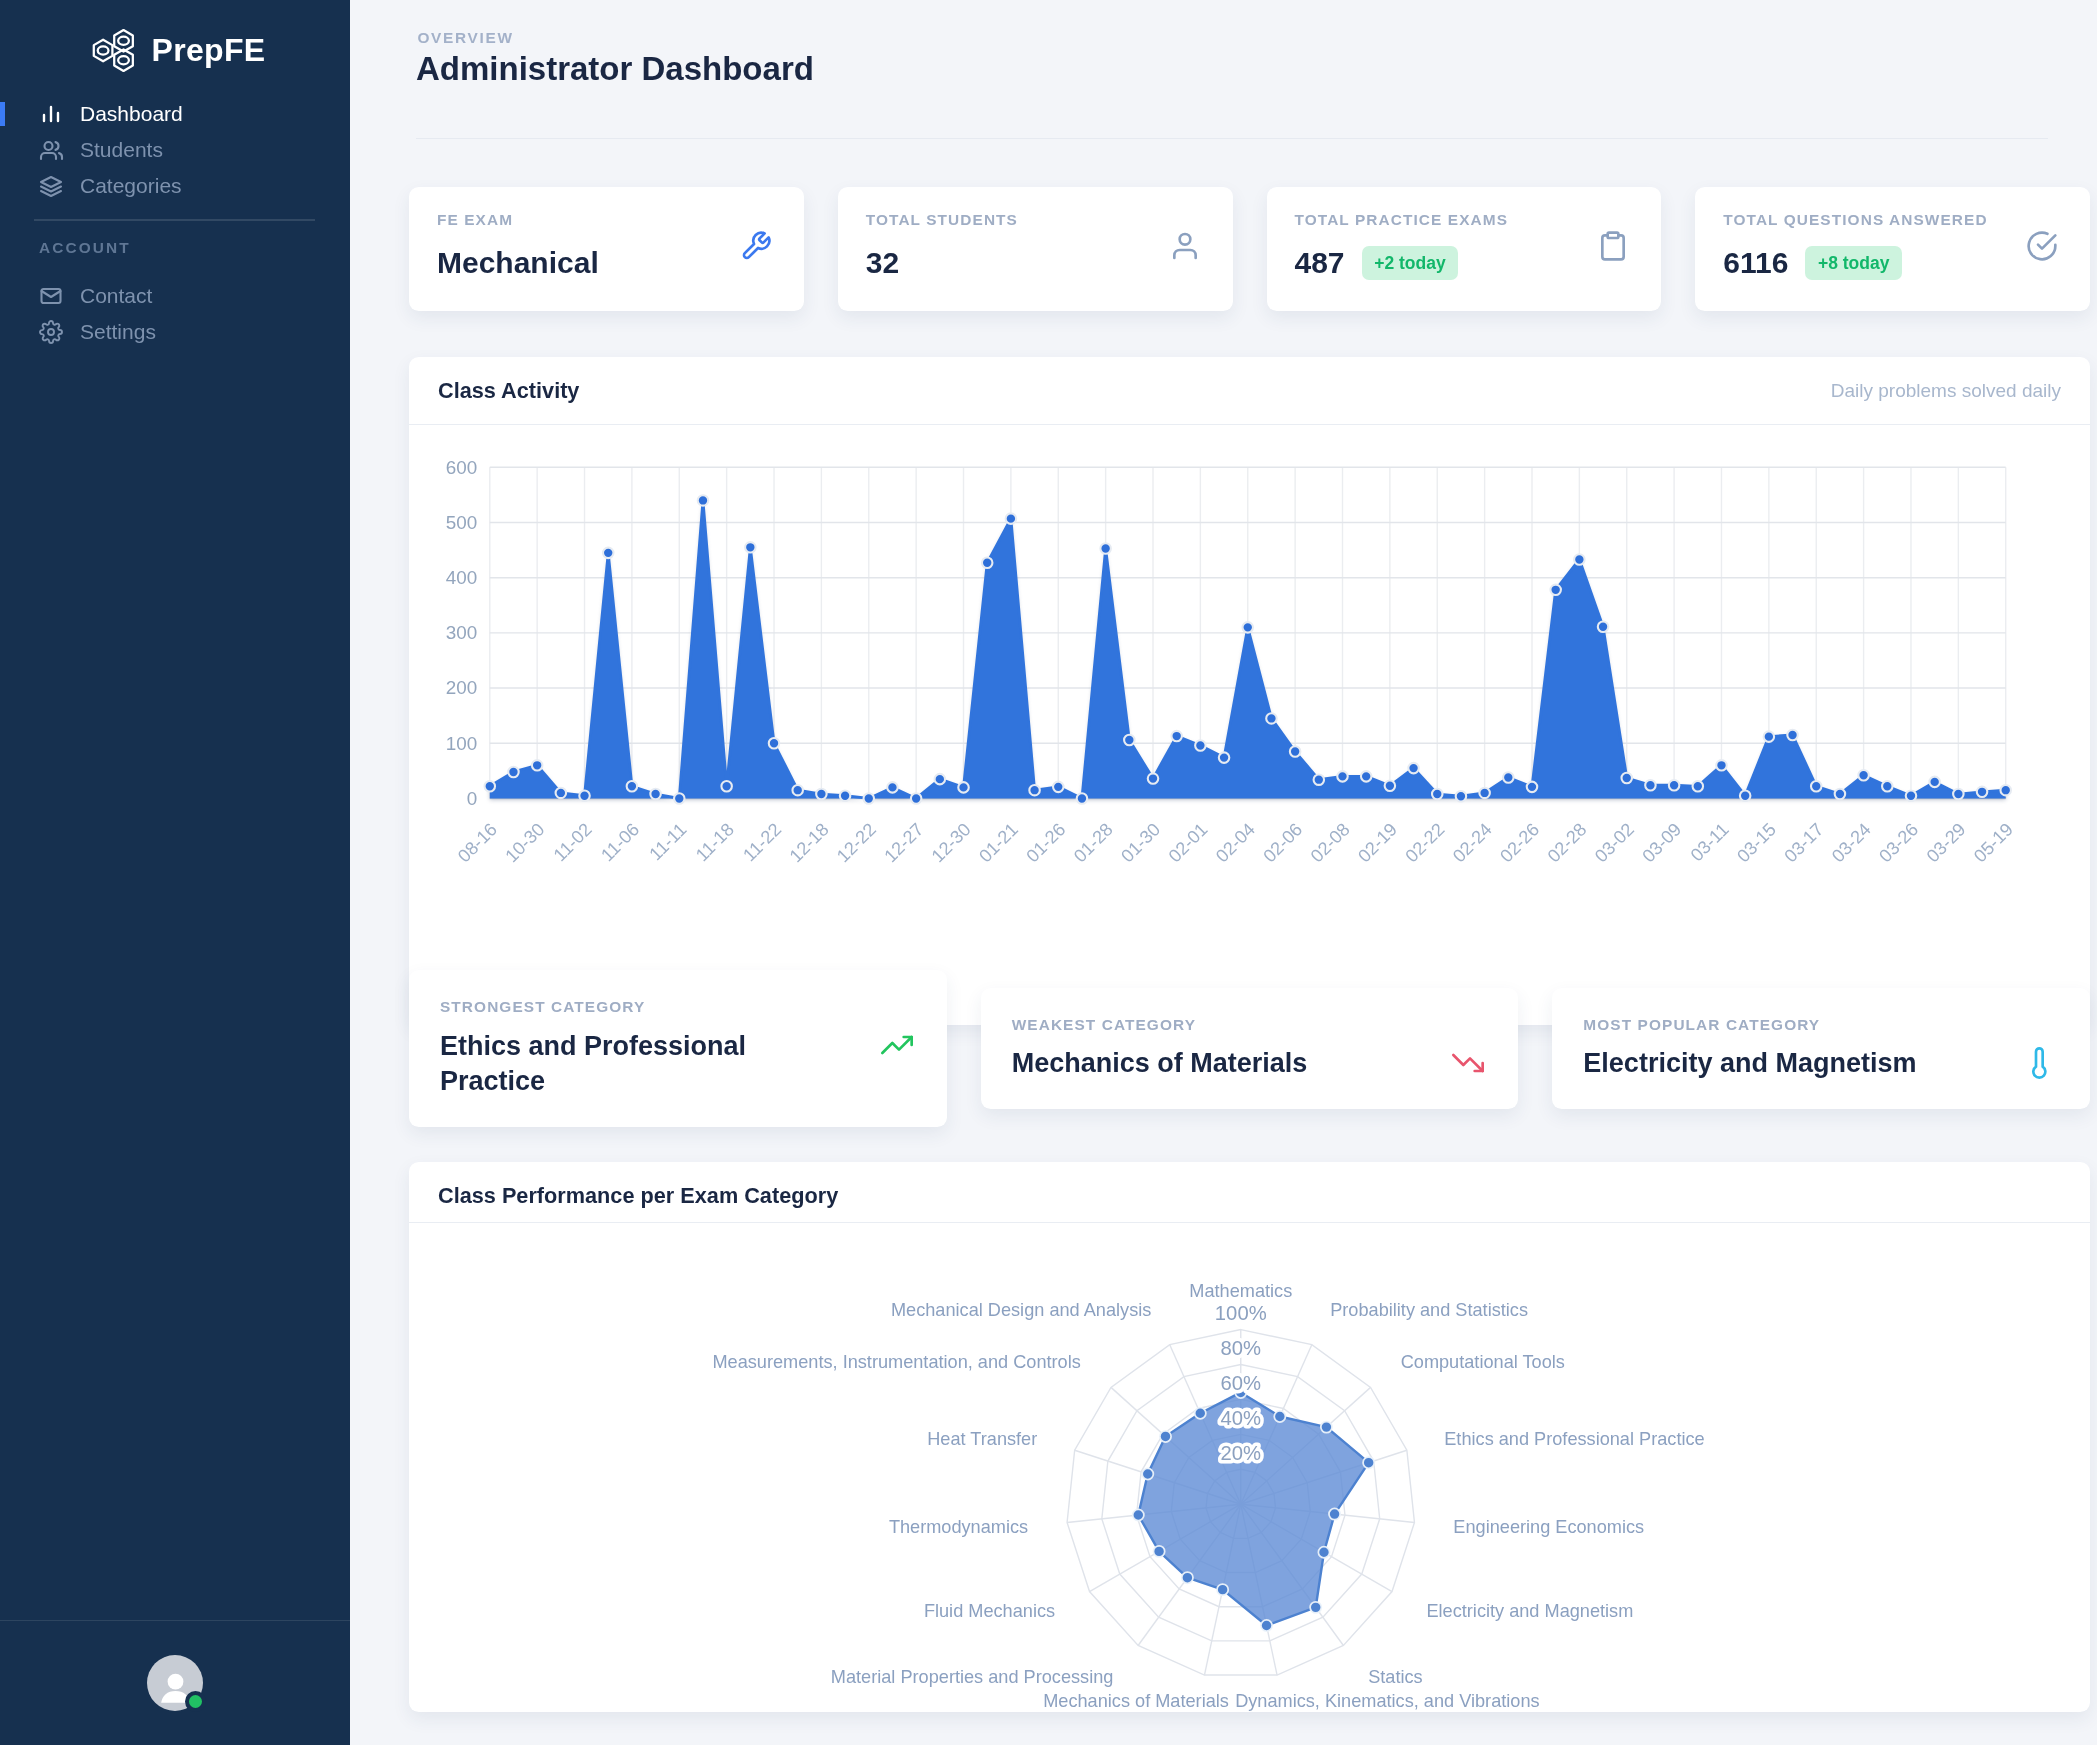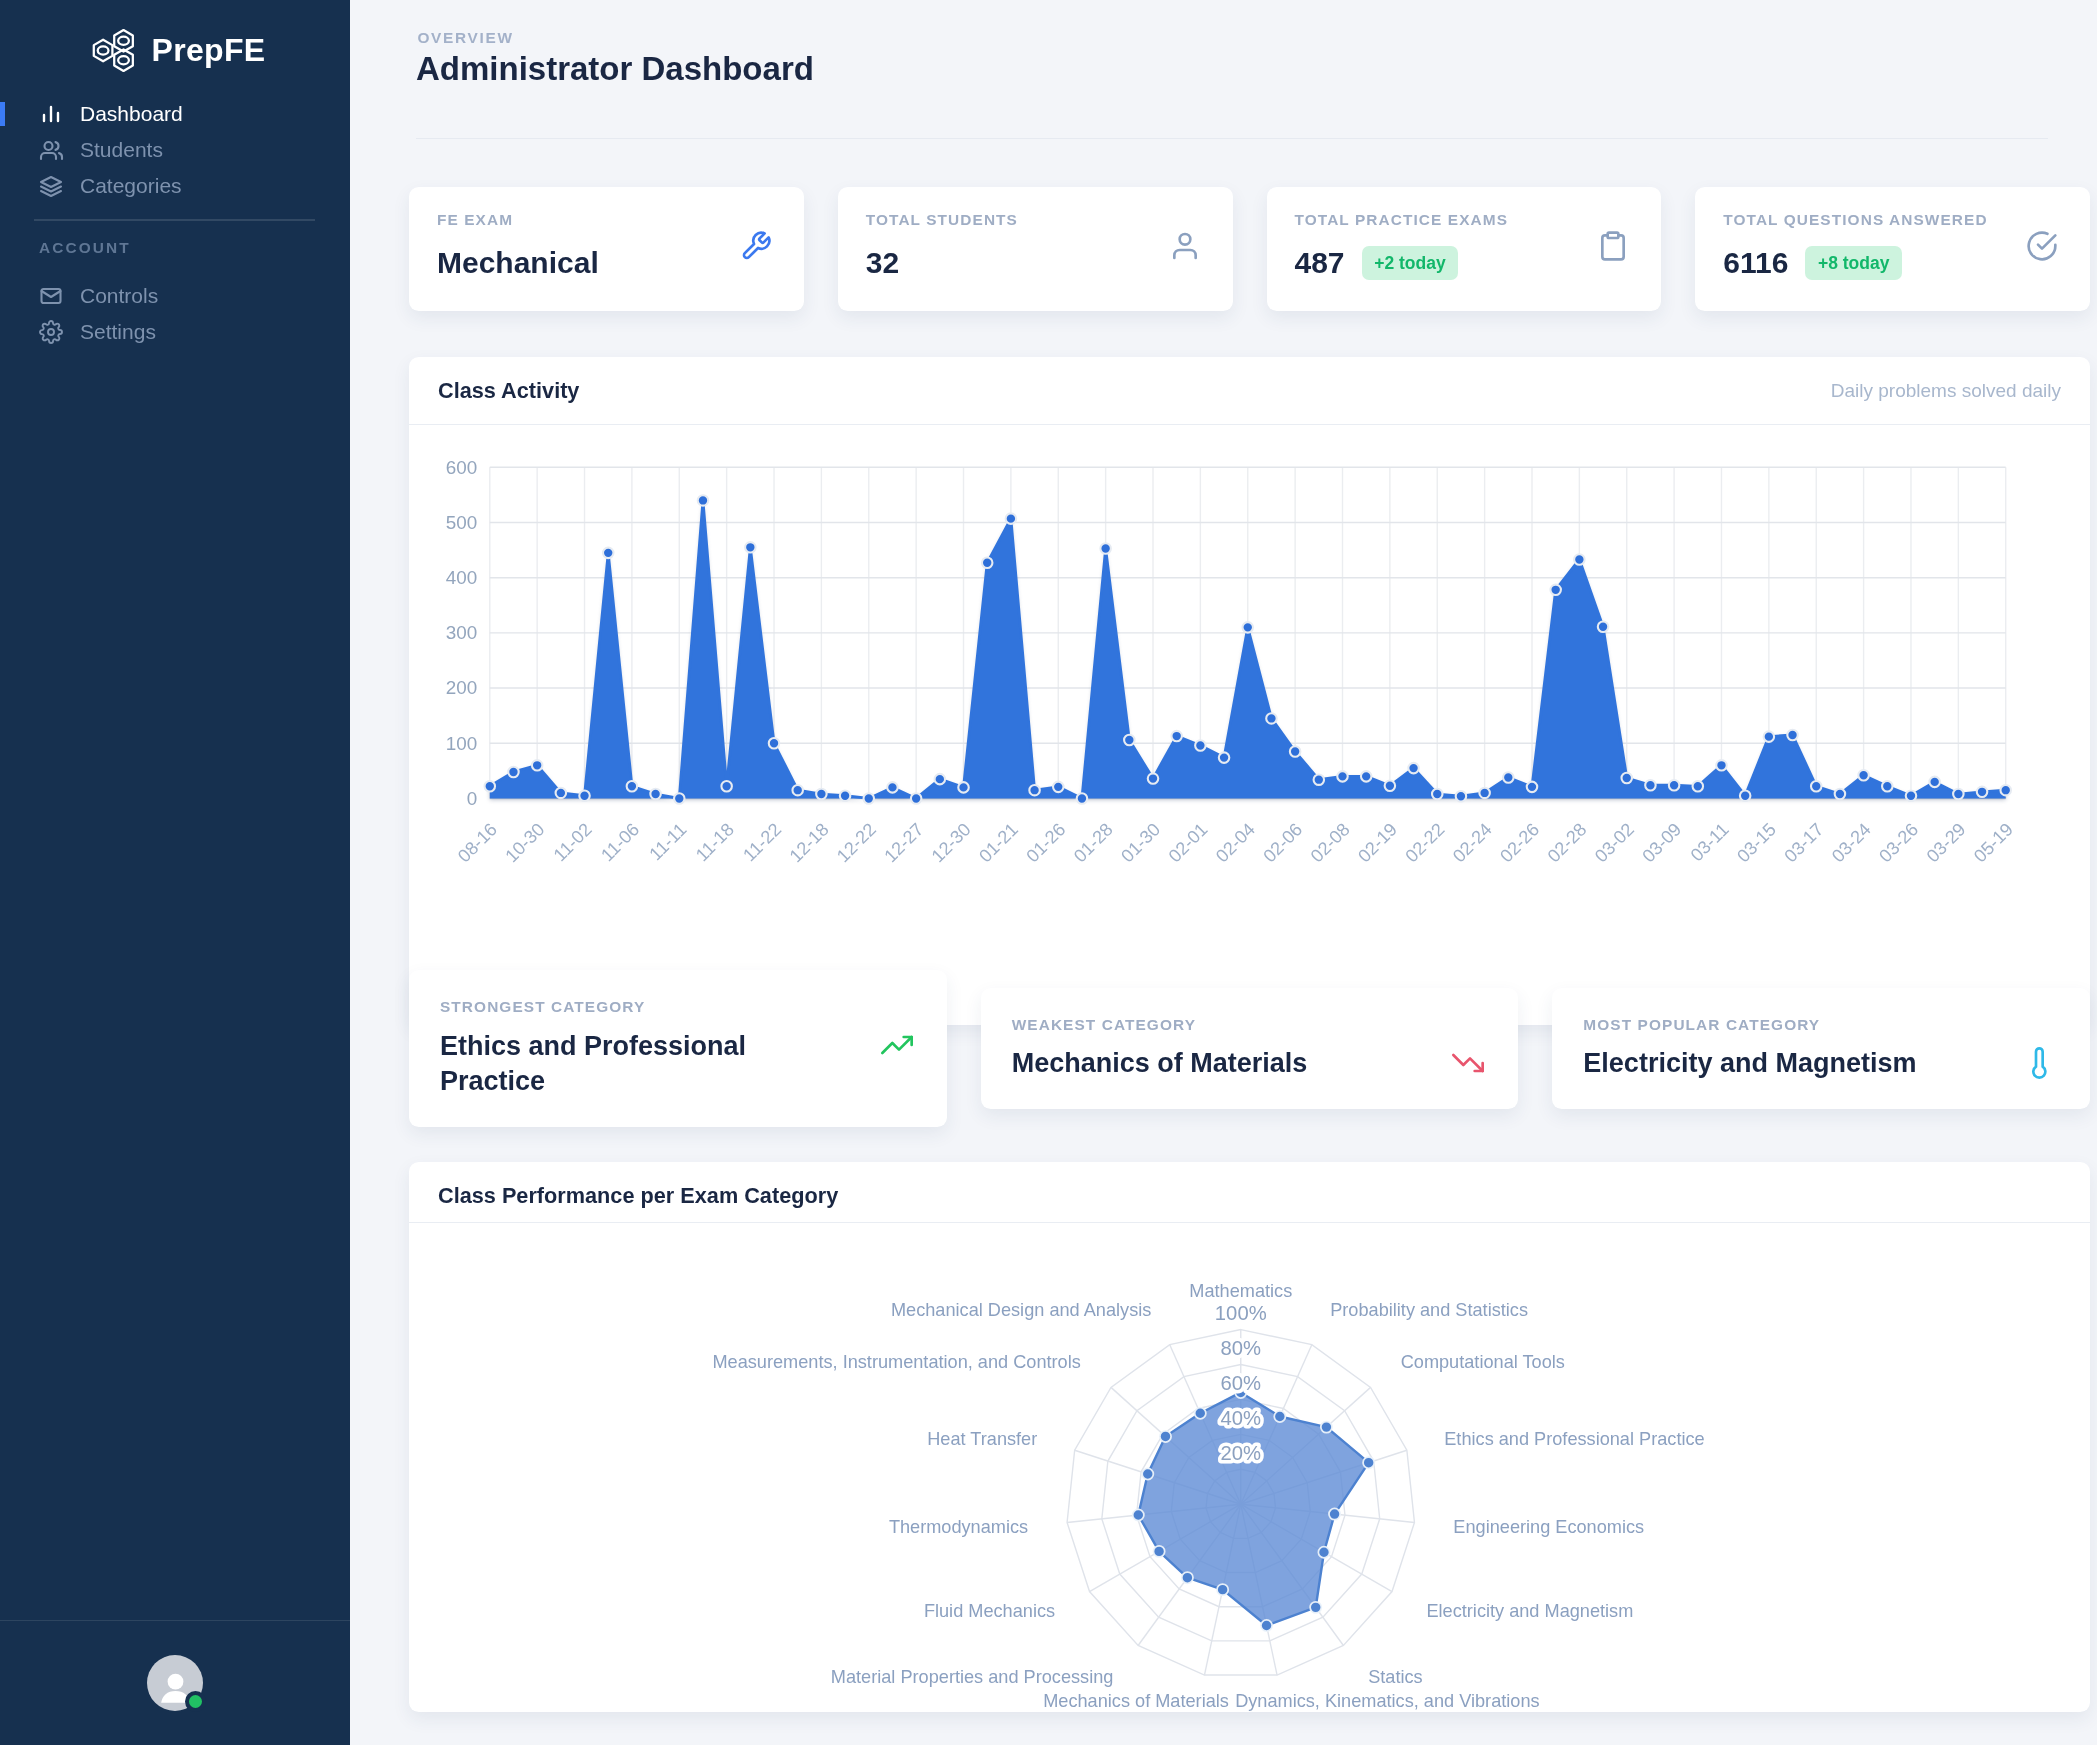--- a/index.html
+++ b/index.html
@@ -114,21 +114,21 @@
 
   <div class="nav-divider"></div>
   <div class="section-label">ACCOUNT</div>
 
   <nav>
     <div class="nav-item">
       <svg class="nav-icon" viewBox="0 0 24 24" fill="none" stroke="currentColor" stroke-width="2.1" stroke-linecap="round" stroke-linejoin="round">
         <rect x="2.5" y="5" width="19" height="14" rx="2"></rect>
           <path d="M2.5 7l9.5 6 9.5-6"></path>
       </svg>
-      <span>Controls</span>
+      <span>Contact</span>
     </div>
     <div class="nav-item">
       <svg class="nav-icon" viewBox="0 0 24 24" fill="none" stroke="currentColor" stroke-width="1.9" stroke-linecap="round" stroke-linejoin="round">
         <circle cx="12" cy="12" r="3"></circle>
         <path d="M19.4 15a1.65 1.65 0 0 0 .33 1.82l.06.06a2 2 0 0 1 0 2.83 2 2 0 0 1-2.83 0l-.06-.06a1.65 1.65 0 0 0-1.82-.33 1.65 1.65 0 0 0-1 1.51V21a2 2 0 0 1-2 2 2 2 0 0 1-2-2v-.09A1.65 1.65 0 0 0 9 19.4a1.65 1.65 0 0 0-1.82.33l-.06.06a2 2 0 0 1-2.83 0 2 2 0 0 1 0-2.83l.06-.06a1.65 1.65 0 0 0 .33-1.82 1.65 1.65 0 0 0-1.51-1H3a2 2 0 0 1-2-2 2 2 0 0 1 2-2h.09A1.65 1.65 0 0 0 4.6 9a1.65 1.65 0 0 0-.33-1.82l-.06-.06a2 2 0 0 1 0-2.83 2 2 0 0 1 2.83 0l.06.06a1.65 1.65 0 0 0 1.82.33H9a1.65 1.65 0 0 0 1-1.51V3a2 2 0 0 1 2-2 2 2 0 0 1 2 2v.09a1.65 1.65 0 0 0 1 1.51 1.65 1.65 0 0 0 1.82-.33l.06-.06a2 2 0 0 1 2.83 0 2 2 0 0 1 0 2.83l-.06.06a1.65 1.65 0 0 0-.33 1.82V9a1.65 1.65 0 0 0 1.51 1H21a2 2 0 0 1 2 2 2 2 0 0 1-2 2h-.09a1.65 1.65 0 0 0-1.51 1z"></path>
       </svg>
       <span>Settings</span>
     </div>
   </nav>
 

